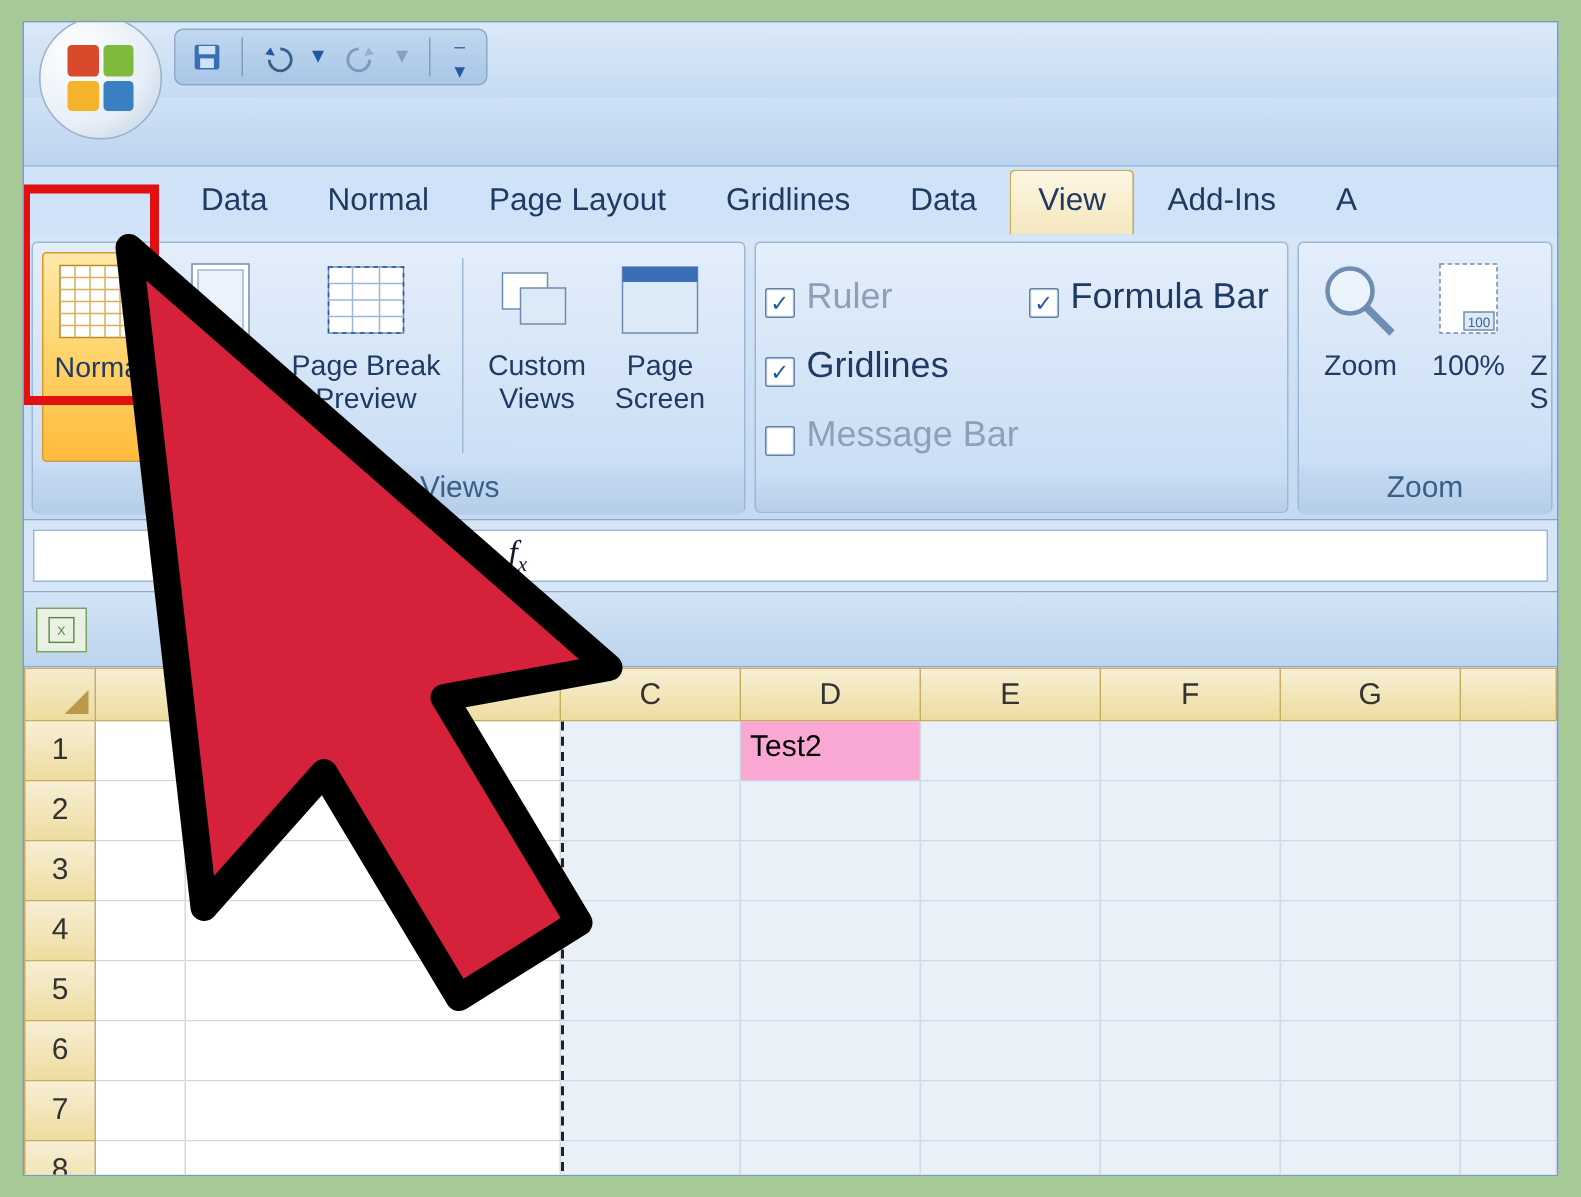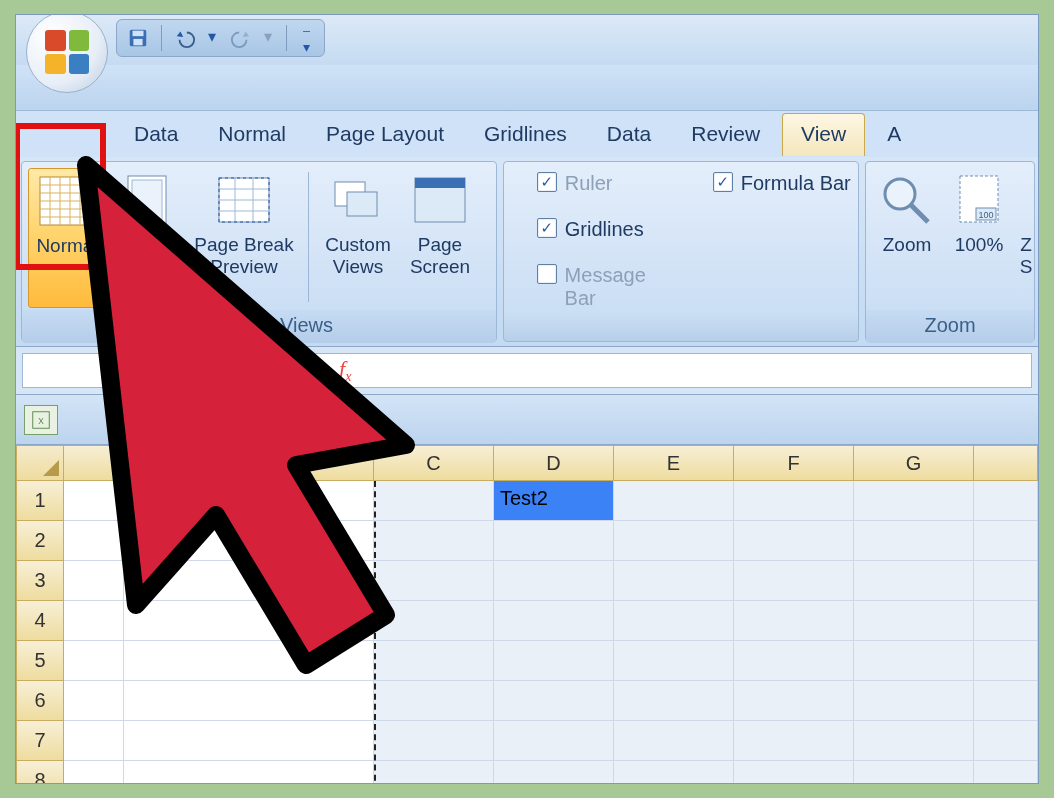--- a/index.html
+++ b/index.html
@@ -170,26 +170,25 @@
     width: 92px;
     height: 147px;
     border: 6px solid #e21111;
     z-index: 40;
     pointer-events: none;
   }
   .big-btn span.lab { line-height: 22px; }
 
   .check-row {
     display: flex;
-    align-items: flex-start;
+    align-items: flex-end;
     gap: 8px;
-    font-size: 20px;
+    font-size: 24px;
     color: #1f3b63;
     height: 40px;
-    margin-left: 27px;
   }
   .check-row.disabled { color: #8ca0b8; }
   .chk {
     width: 20px; height: 20px;
     background: #fff;
     border: 1px solid #5f7fa3;
     border-radius: 2px;
     display: flex; align-items:center; justify-content:center;
     font-size: 15px; color: #2457a5;
     box-shadow: inset 0 0 0 1px #e8f0fa;
@@ -220,21 +219,21 @@
   .fx-area {
     flex:1;
     background:#ffffff;
     border:1px solid #9db8d6;
     display:flex;
     align-items:center;
     gap:10px;
     padding:0 10px;
   }
   .fx-area .dot{ width:10px;height:10px;border-radius:50%;background:#d8d8d8;}
-  .fx-label{ font-style: italic; font-family:"Times New Roman",serif; font-size:22px; color:#ef4444;text-align:center;}
+  .fx-label{ font-style: italic; font-family:"Times New Roman",serif; font-size:22px; color:#0f172a;text-align:center;}
   .fx-label sub{font-size:14px; font-style:italic;}
 
   
   .sheet-chrome {
     position: relative;
     top:46px;
     height: 50px;
     background: linear-gradient(to bottom,#d3e4f6,#bcd4ee);
     border-bottom:1px solid #8ba8c8;
     display:flex; align-items:center; padding-left:8px;
@@ -374,22 +373,22 @@
     </div>
   </div>
 
   <div class="tabs-row">
     <div class="tabs">
       <div class="tab">Data</div>
       <div class="tab">Normal</div>
       <div class="tab">Page Layout</div>
       <div class="tab">Gridlines</div>
       <div class="tab">Data</div>
-      <div class="tab">Review</div>
       <div class="tab active">View</div>
+      <div class="tab">Add-Ins</div>
       <div class="tab">A</div>
     </div>
   </div>
 
   <div class="ribbon">
 
     <div class="group" style="width:478px;">
       <div class="group-body">
         <div class="big-btn highlight" style="width:78px">
           <span class="icon-lg">
@@ -554,21 +553,21 @@
       <div class="col-h" style="flex:1"></div>
     </div>
     <div class="rows">
       <div class="freeze-line"></div>
 
       <div class="row">
         <div class="row-h">1</div>
         <div class="cell a"></div>
         <div class="cell b"></div>
         <div class="cell rest"></div>
-        <div class="cell rest" style="background:#3b82f6;color:#000;">Test2</div>
+        <div class="cell rest" style="background:#f9a8d4;color:#000;">Test2</div>
         <div class="cell rest"></div>
         <div class="cell rest"></div>
         <div class="cell rest"></div>
         <div class="cell rest" style="flex:1"></div>
       </div>
       <div class="row">
         <div class="row-h">2</div>
         <div class="cell a"></div>
           <div class="cell b"></div>
         <div class="cell rest"></div>

